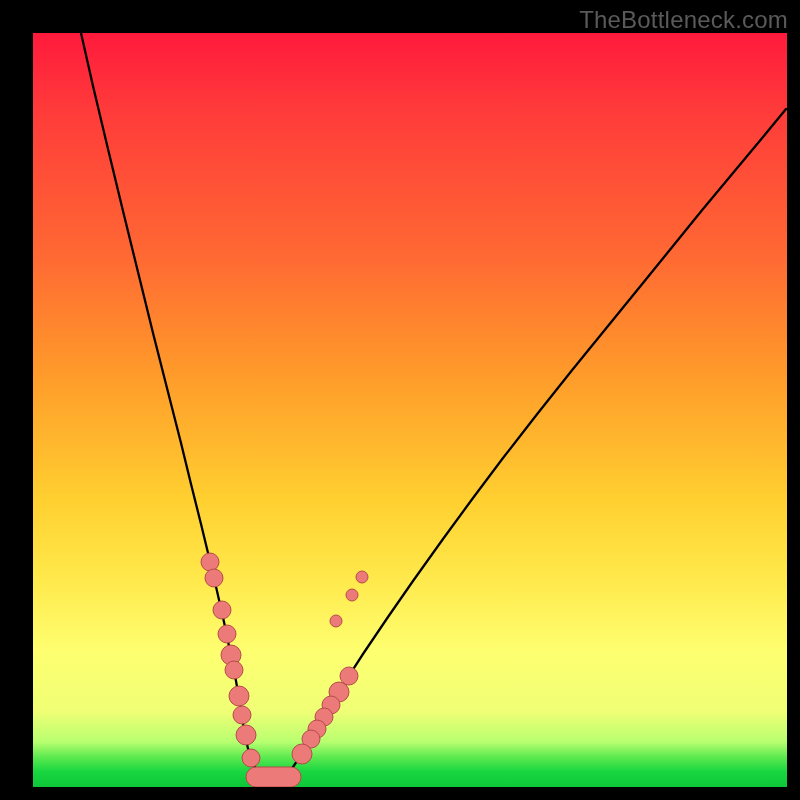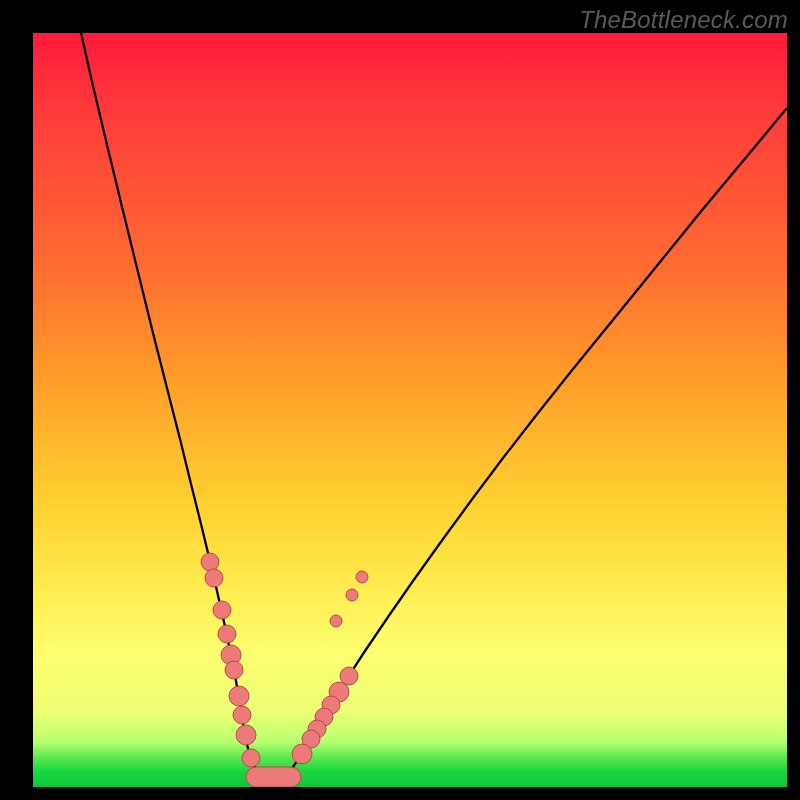--- a/index.html
+++ b/index.html
@@ -11,21 +11,20 @@
     background: #000;
     font-family: Arial, Helvetica, sans-serif;
   }
   .frame {
     position: absolute;
     left: 0;
     top: 0;
     width: 800px;
     height: 800px;
     background: #000;
-    font-style: italic;
   }
   .plot-area {
     position: absolute;
     left: 33px;
     top: 33px;
     width: 754px;
     height: 754px;
     
     background: linear-gradient(
       to bottom,

